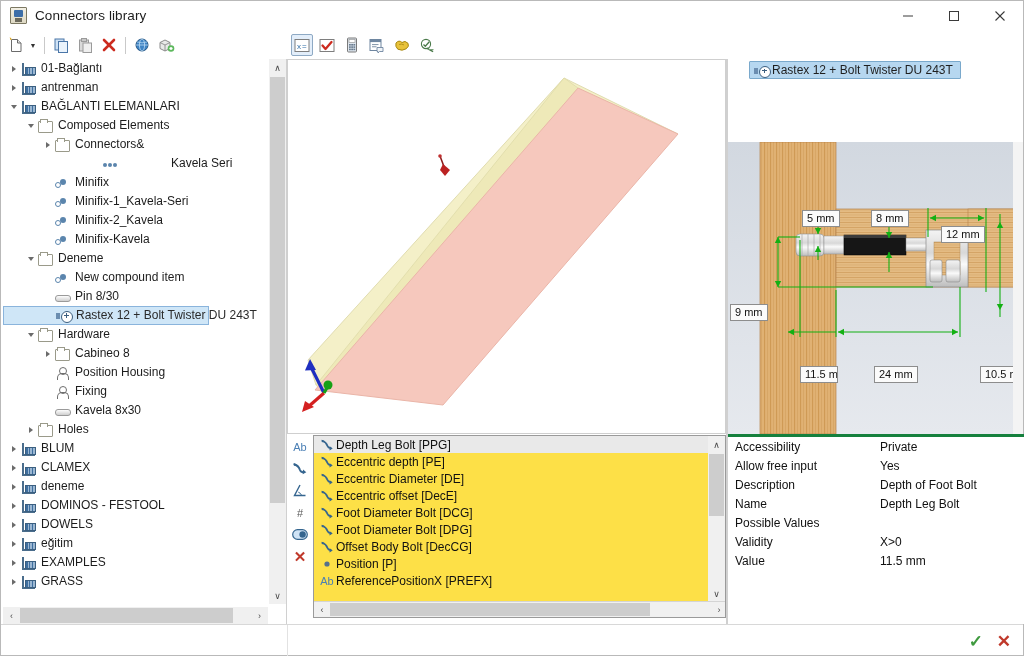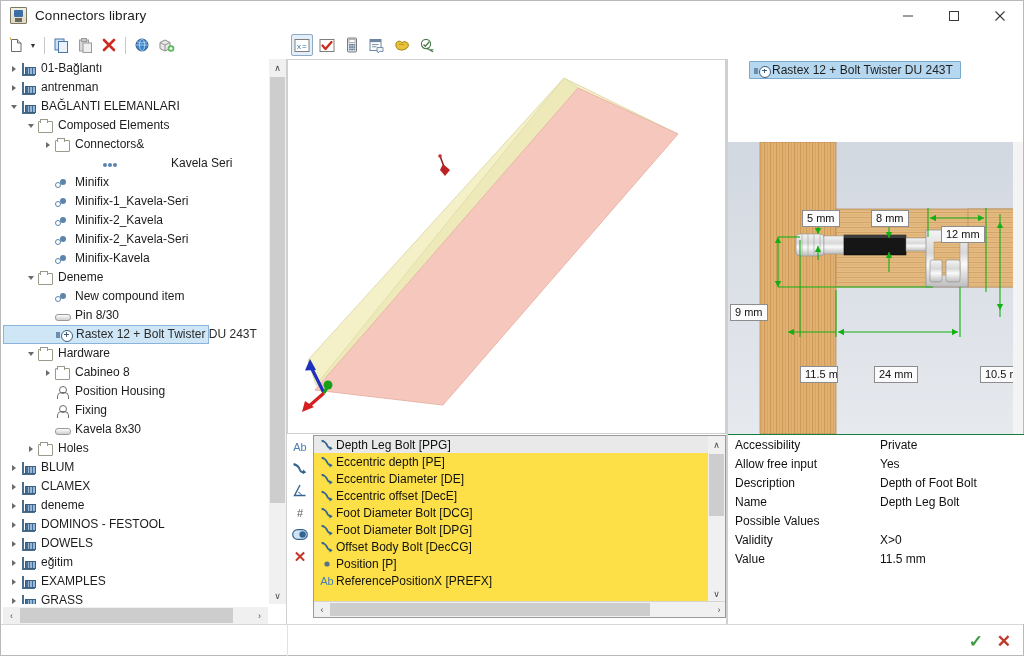--- a/index.html
+++ b/index.html
@@ -152,21 +152,21 @@
     position:absolute; left:0; top:83px; width:286px; height:292px; overflow:hidden;
     background:#d7dce3;
   }
   .rp-vscroll { position:absolute; right:0; top:83px; width:10px; height:292px; background:#f4f4f4; }
 
   .dim-label {
     position:absolute; background:#fbfbfb; border:1px solid #8d8d8d;
     font-size:11px; color:#111; padding:1px 4px; white-space:nowrap; line-height:13px;
   }
 
-  .rp-props { position:absolute; left:0; top:375px; width:296px; height:190px; background:#fff; border-top:1px solid #15803d; }
+  .rp-props { position:absolute; left:0; top:375px; width:296px; height:190px; background:#fff; border-top:3px solid #15803d; }
   .rpp-row { display:flex; height:19px; align-items:center; padding-left:7px; }
   .rpp-k { width:145px; font-size:12px; color:#111; }
   .rpp-v { font-size:12px; color:#111; }
 
   
   .statusbar {
     position:absolute; left:0; bottom:0; width:1022px; height:31px; background:#fff;
     border-top:1px solid #d8d8d8;
   }
   .sb-ok { position:absolute; right:40px; top:6px; color:#3f9a3f; font-size:17px; font-weight:bold; }
@@ -360,25 +360,20 @@
         </div>
         <div class="trow" style="padding-left: 38px;">
           <div class="tw"></div>
           <span class="ticon ic-minifix"></span>
           <span class="tlabel">Minifix-1_Kavela-Seri</span>
         </div>
         <div class="trow" style="padding-left: 38px;">
           <div class="tw"></div>
           <span class="ticon ic-minifix"></span>
           <span class="tlabel">Minifix-2_Kavela</span>
-        </div>
-        <div class="trow" style="padding-left: 38px;">
-          <div class="tw"></div>
-          <span class="ticon ic-minifix"></span>
-          <span class="tlabel">Minifix-2_Kavela-Seri</span>
         </div>
         <div class="trow" style="padding-left: 38px;">
           <div class="tw"></div>
           <span class="ticon ic-minifix"></span>
           <span class="tlabel">Minifix-Kavela</span>
         </div>
         <div class="trow" style="padding-left: 21px;">
           <div class="tw">
             <span class="arrd"></span>
           </div>

